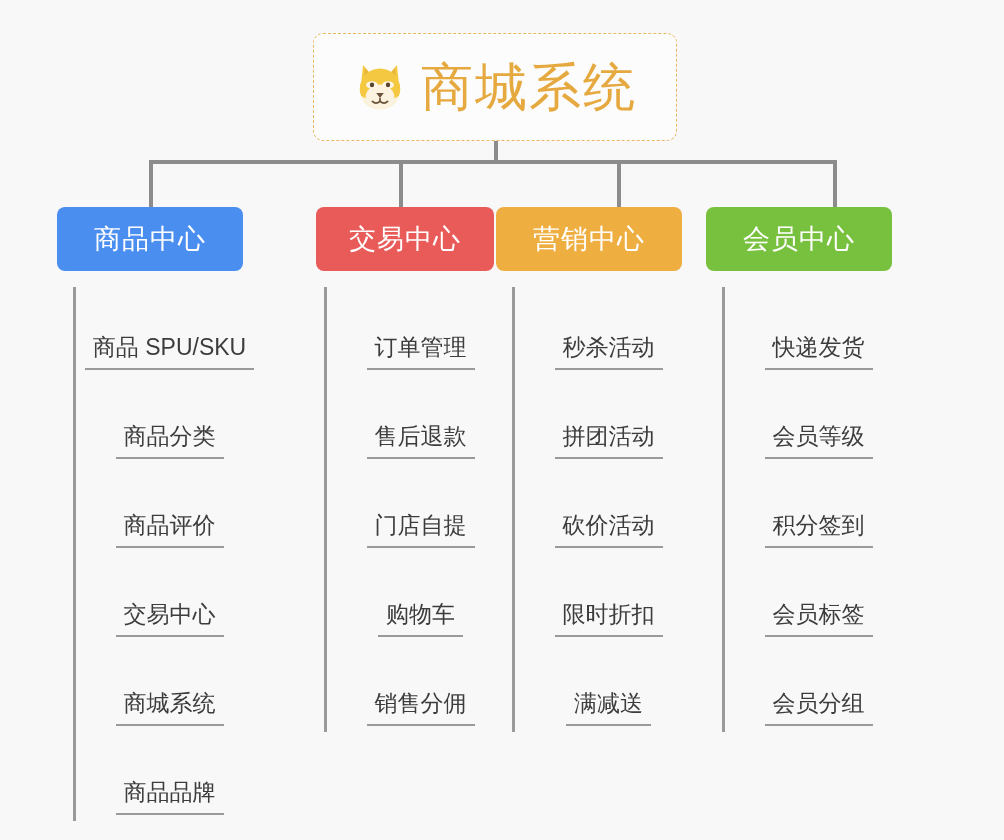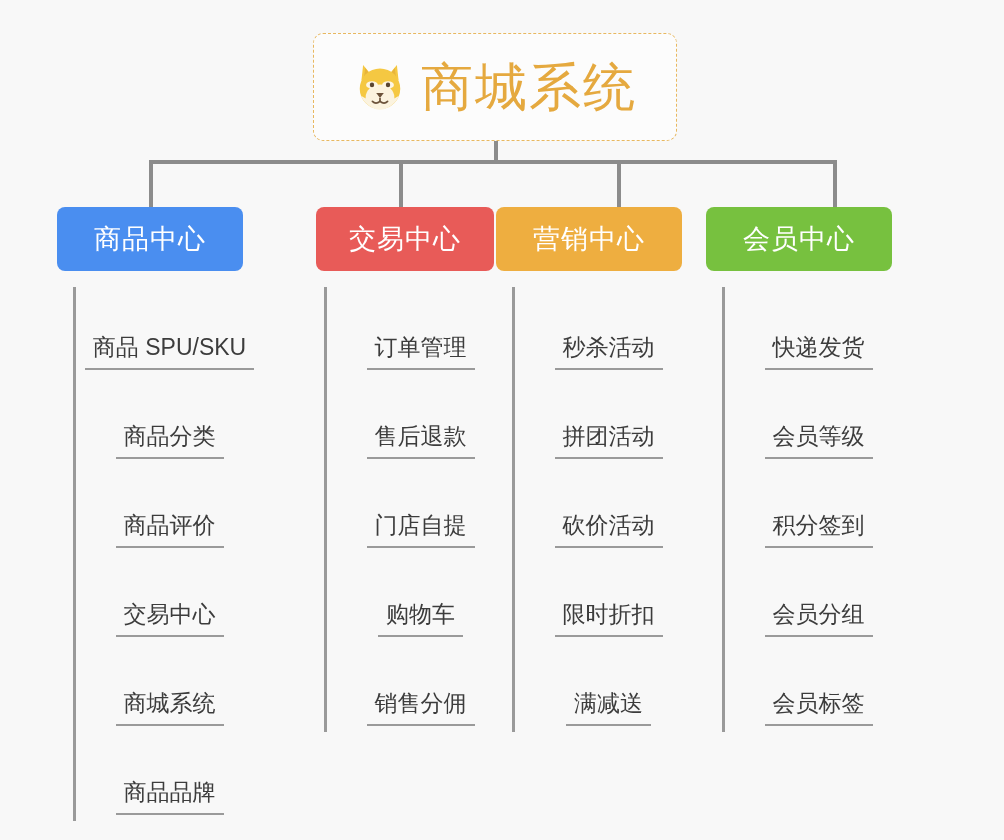--- a/index.html
+++ b/index.html
@@ -245,21 +245,21 @@
       <div class="leaf">
           <span class="leaf-label">快递发货</span>
         </div>
       <div class="leaf">
           <span class="leaf-label">会员等级</span>
         </div>
       <div class="leaf">
           <span class="leaf-label">积分签到</span>
         </div>
       <div class="leaf">
+          <span class="leaf-label">会员标签</span>
+        </div>
+      <div class="leaf">
           <span class="leaf-label">会员分组</span>
         </div>
-      <div class="leaf">
-          <span class="leaf-label">会员标签</span>
-        </div>
     </div>
   </div>
 
 </div>
 
 </body></html>

